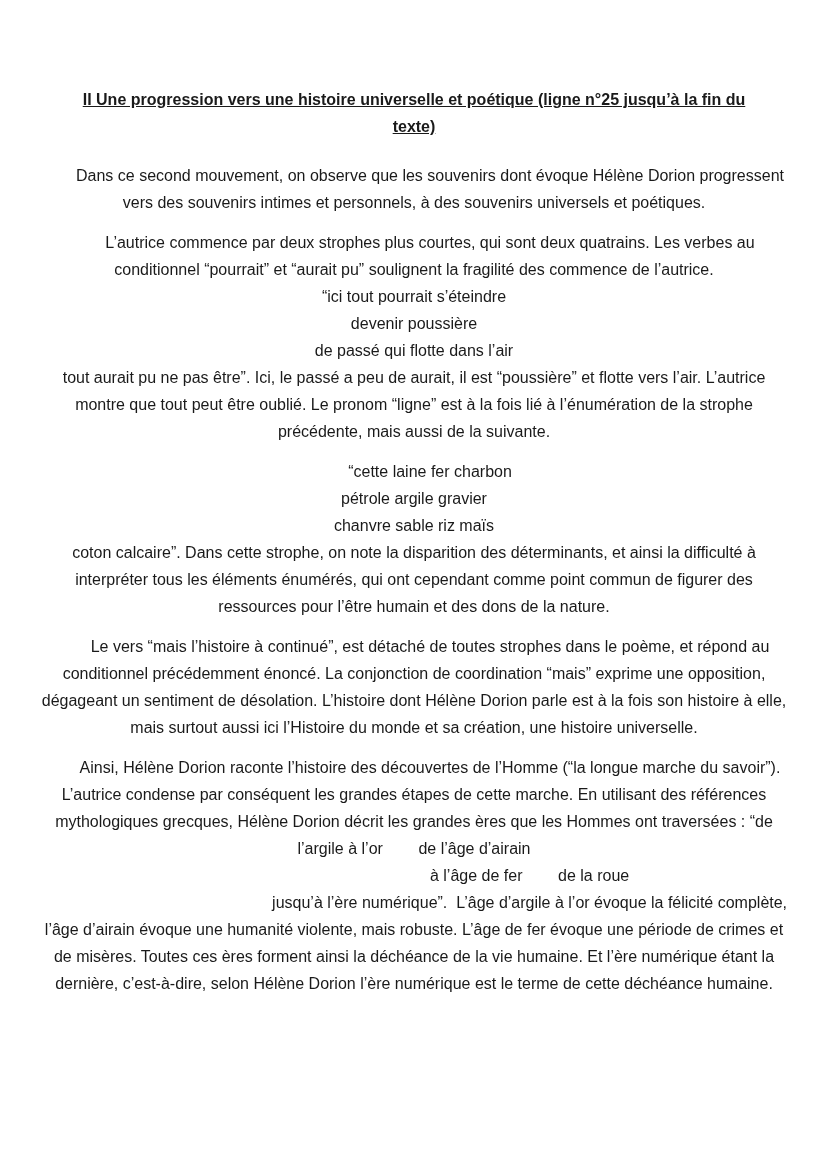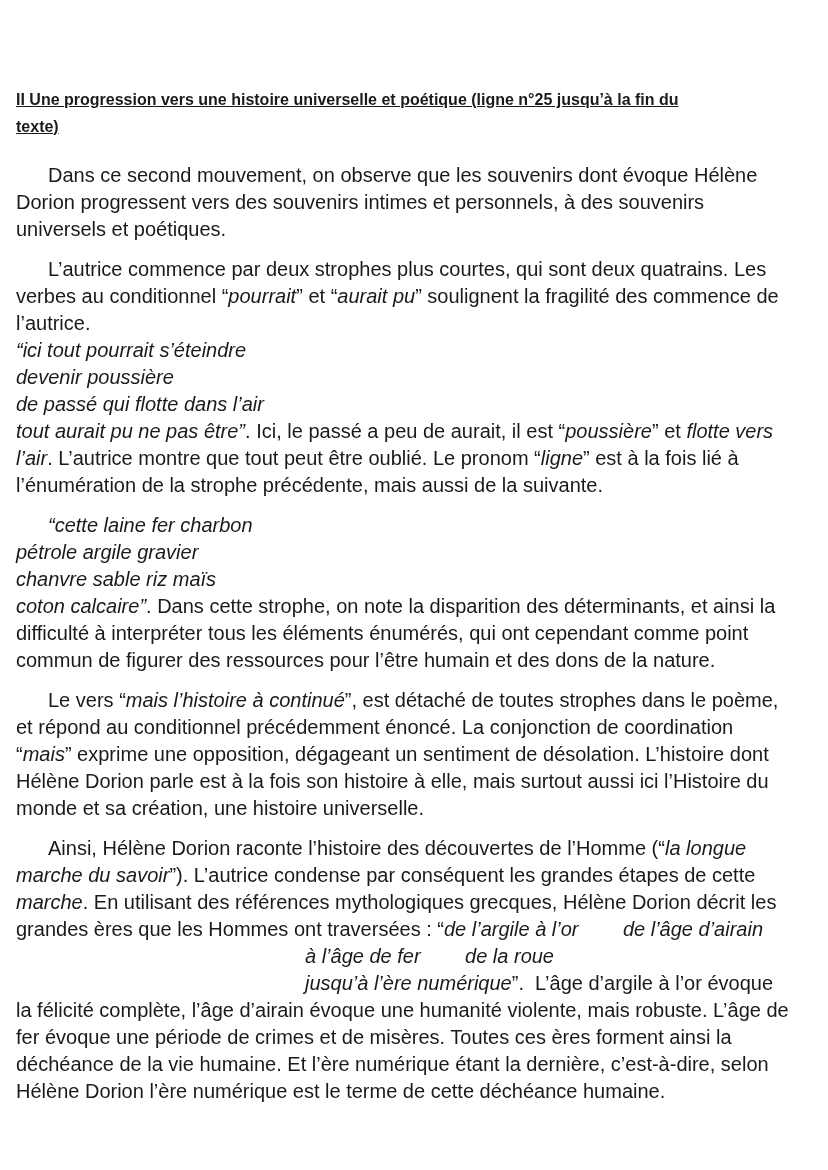--- a/index.html
+++ b/index.html
@@ -8,40 +8,41 @@
     height: 1170px;
     background: #ffffff;
     color: #1a1a1a;
     font-family: "Liberation Sans", sans-serif;
     overflow: hidden;
   }
   .page {
     box-sizing: border-box;
     width: 828px;
     height: 870px;
-    padding: 86px 38px 0 16px;
+    padding: 86px 38px 0 38px;
     background: #ffffff;
+    text-align: center;
   }
   .doc-heading {
     font-size: 16px;
     line-height: 27px;
     font-weight: bold;
     text-decoration: underline;
     margin: 0;
     white-space: pre-wrap;
   }
   .doc-para {
-    font-size: 20px;
+    font-size: 16px;
     line-height: 27px;
     margin: 13px 0 0 0;
     white-space: pre-wrap;
   }
   #paragraphs .doc-para:first-child { margin-top: 22px; }
   .doc-para.indent { text-indent: 32px; }
-  .it { font-style: italic; }
+  .it { }
 </style>
 </head>
 <body>
 
 <div class="page">
   <h1 class="doc-heading">II Une progression vers une histoire universelle et poétique (ligne n°25 jusqu’à la fin du
 texte)</h1>
   <div id="paragraphs">
       <p class="doc-para indent"><span>Dans ce second mouvement, on observe que les souvenirs dont évoque Hélène Dorion progressent vers des souvenirs intimes et personnels, à des souvenirs universels et poétiques.</span></p>
       <p class="doc-para indent"><span>L’autrice commence par deux strophes plus courtes, qui sont deux quatrains. Les verbes au conditionnel “</span><span class="it">pourrait</span><span>” et “</span><span class="it">aurait pu</span><span>” soulignent la fragilité des commence de l’autrice.

